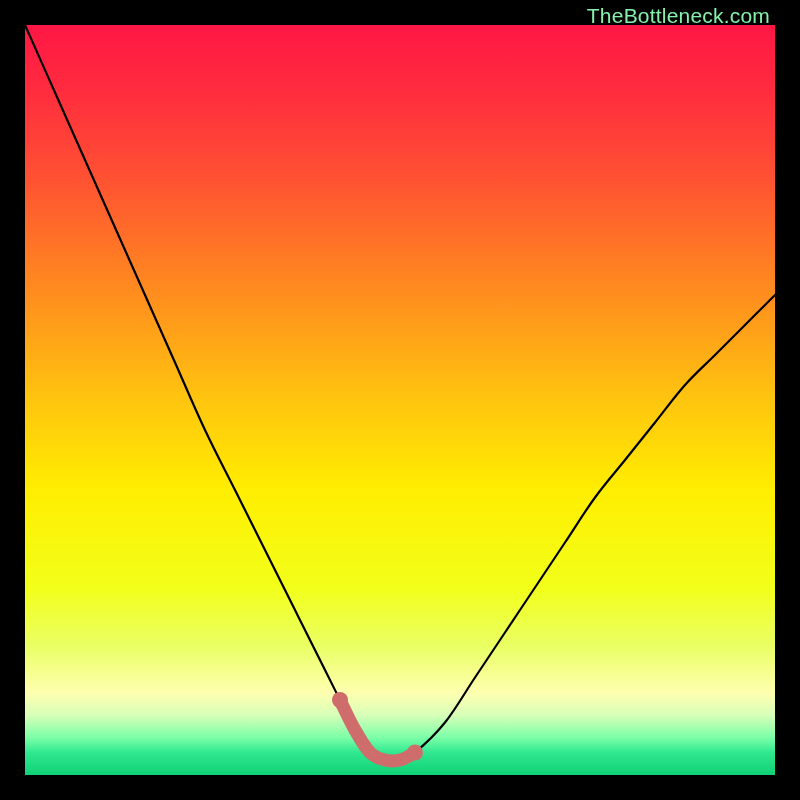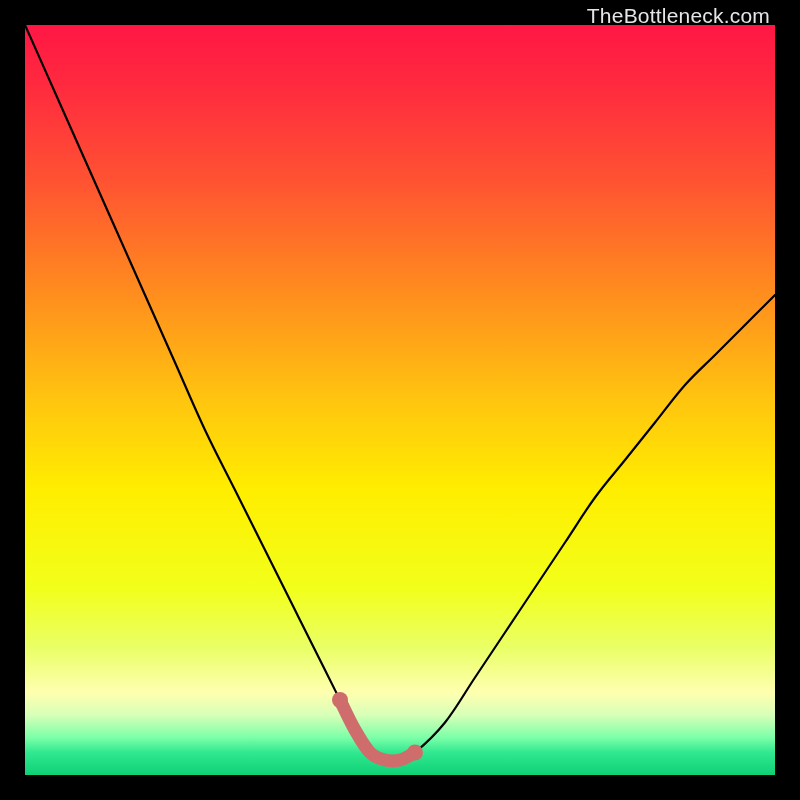--- a/index.html
+++ b/index.html
@@ -30,21 +30,21 @@
     inset: 0;
   }
   .curve-svg {
     position: absolute;
     inset: 0;
   }
   .watermark {
     position: absolute;
     top: 4px;
     right: 30px;
-    color: #e5e5e5;
+    color: #86efac;
     font-size: 21px;
     font-weight: 500;
     letter-spacing: 0.2px;
   }
 </style>
 </head>
 <body>
 
 <div class="frame">
 

